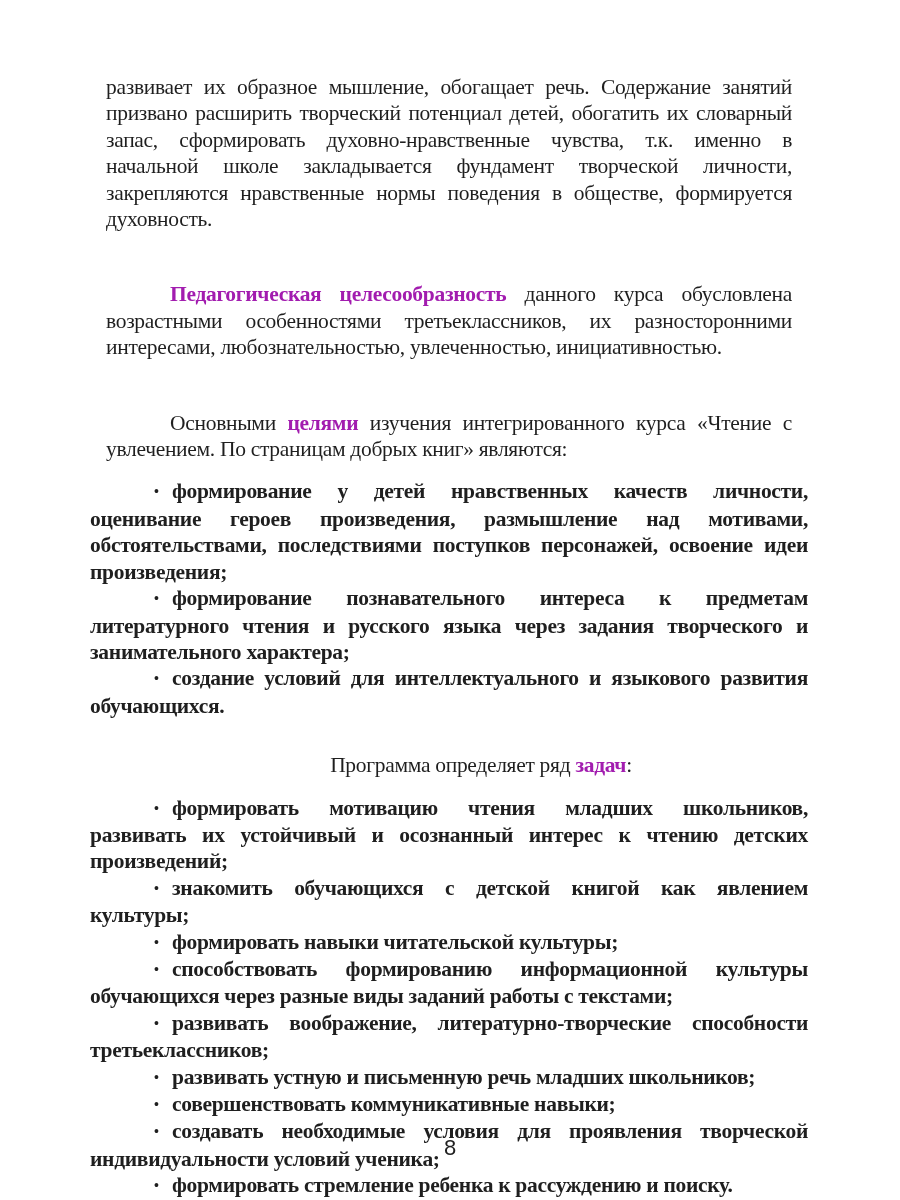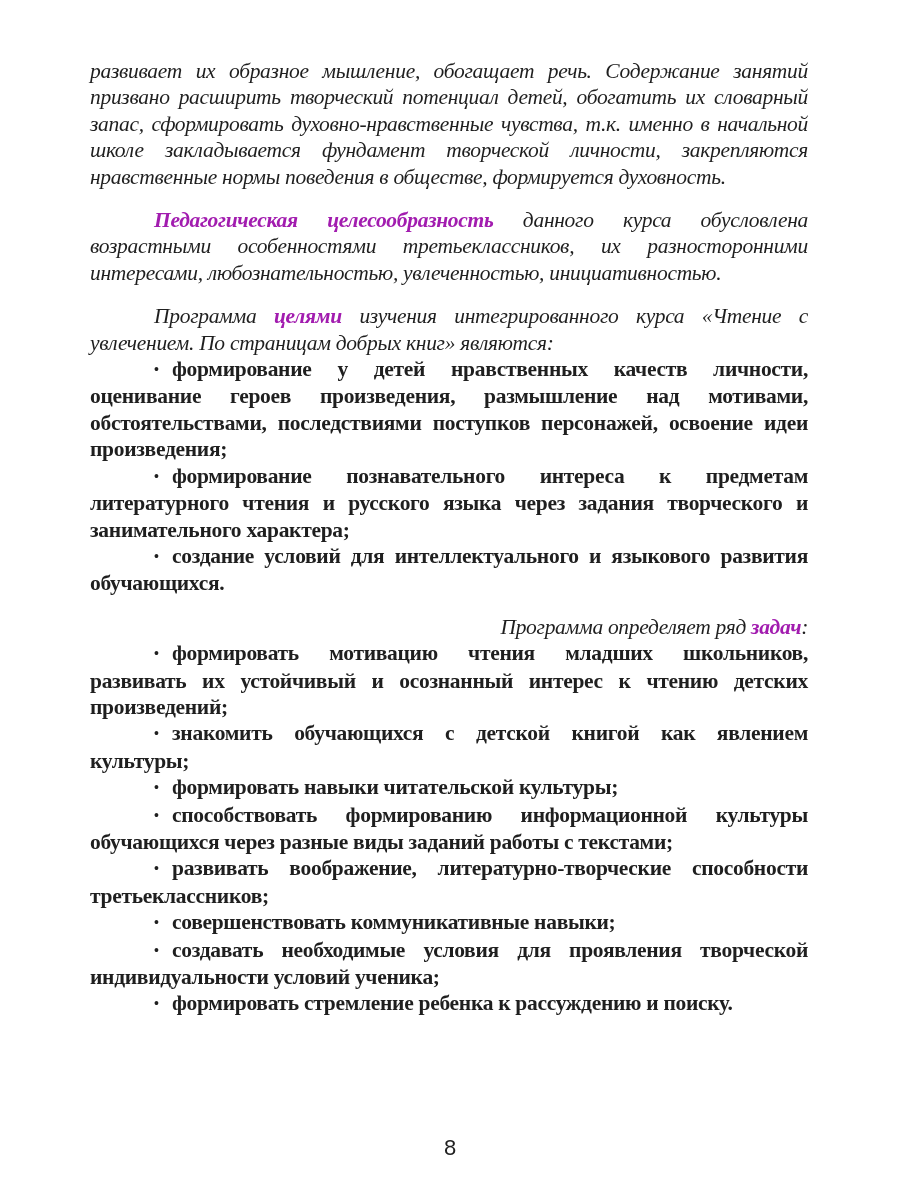--- a/index.html
+++ b/index.html
@@ -2,21 +2,21 @@
 <html><head>
 <meta charset="utf-8">
 <style>
   html, body { margin: 0; padding: 0; background: #ffffff; }
   body { width: 900px; height: 1200px; position: relative; overflow: hidden; }
   .page {
     position: absolute; left: 90px; top: 58px; width: 718px;
     font-family: "Liberation Serif", serif; font-size: 21.5px; line-height: 26.4px;
     color: #1f1f1f; text-align: justify; letter-spacing: -0.3px;
   }
-  .para { margin: 0; font-style: italic; }
+  .para { margin: 16px; }
   .indent { text-indent: 64px; }
   .gap { height: 17px; }
   b { font-weight: bold; color: #a21caf; }
   .bullet { margin: 0; text-indent: 64px; font-weight: bold; }
   .bullet .dot { display: inline-block; width: 18px; text-indent: 0; font-size: 14px; vertical-align: 2px; }
   .page-number {
     position: absolute; left: 0; width: 900px; top: 1135px; text-align: center;
     font-family: "Liberation Sans", sans-serif; font-size: 22px; color: #1f1f1f;
   }
 </style>
@@ -25,35 +25,36 @@
 
 <div class="page">
   <p class="para">развивает их образное мышление, обогащает речь. Содержание занятий призвано расширить творческий потенциал детей, обогатить их словарный запас, сформировать духовно-нравственные чувства, т.к. именно в начальной школе закладывается фундамент творческой личности, закрепляются нравственные нормы поведения в обществе, формируется духовность.</p>
 
   <div class="gap"></div>
 
   <p class="para indent"><b>Педагогическая целесообразность</b><span> данного курса обусловлена возрастными особенностями третьеклассников, их разносторонними интересами, любознательностью, увлеченностью, инициативностью.</span></p>
 
   <div class="gap"></div>
 
-  <p class="para indent"><span>Программа </span><b>целями</b><span> изучения интегрированного курса «Чтение с увлечением. По страницам добрых книг» являются:</span></p>
+  <p class="para indent"><span>Основными </span><b>целями</b><span> изучения интегрированного курса «Чтение с увлечением. По страницам добрых книг» являются:</span></p>
   <div>
     <p class="bullet"><span class="dot">•</span><span>формирование у детей нравственных качеств личности, оценивание героев произведения, размышление над мотивами, обстоятельствами, последствиями поступков персонажей, освоение идеи произведения;</span></p>
     <p class="bullet"><span class="dot">•</span><span>формирование познавательного интереса к предметам литературного чтения и русского языка через задания творческого и занимательного характера;</span></p>
     <p class="bullet"><span class="dot">•</span><span>создание условий для интеллектуального и языкового развития обучающихся.</span></p>
   </div>
 
   <div class="gap"></div>
 
-  <p class="para indent" style="text-align:right"><span>Программа определяет ряд </span><b>задач</b><span>:</span></p>
+  <p class="para indent" style="text-align:center"><span>Программа определяет ряд </span><b>задач</b><span>:</span></p>
   <div>
     <p class="bullet"><span class="dot">•</span><span>формировать мотивацию чтения младших школьников, развивать их устойчивый и осознанный интерес к чтению детских произведений;</span></p>
     <p class="bullet"><span class="dot">•</span><span>знакомить обучающихся с детской книгой как явлением культуры;</span></p>
     <p class="bullet"><span class="dot">•</span><span>формировать навыки читательской культуры;</span></p>
     <p class="bullet"><span class="dot">•</span><span>способствовать формированию информационной культуры обучающихся через разные виды заданий работы с текстами;</span></p>
     <p class="bullet"><span class="dot">•</span><span>развивать воображение, литературно-творческие способности третьеклассников;</span></p>
+    <p class="bullet"><span class="dot">•</span><span>развивать устную и письменную речь младших школьников;</span></p>
     <p class="bullet"><span class="dot">•</span><span>совершенствовать коммуникативные навыки;</span></p>
     <p class="bullet"><span class="dot">•</span><span>создавать необходимые условия для проявления творческой индивидуальности условий ученика;</span></p>
     <p class="bullet"><span class="dot">•</span><span>формировать стремление ребенка к рассуждению и поиску.</span></p>
   </div>
 </div>
 
 <div class="page-number">8</div>
 
 </body></html>

